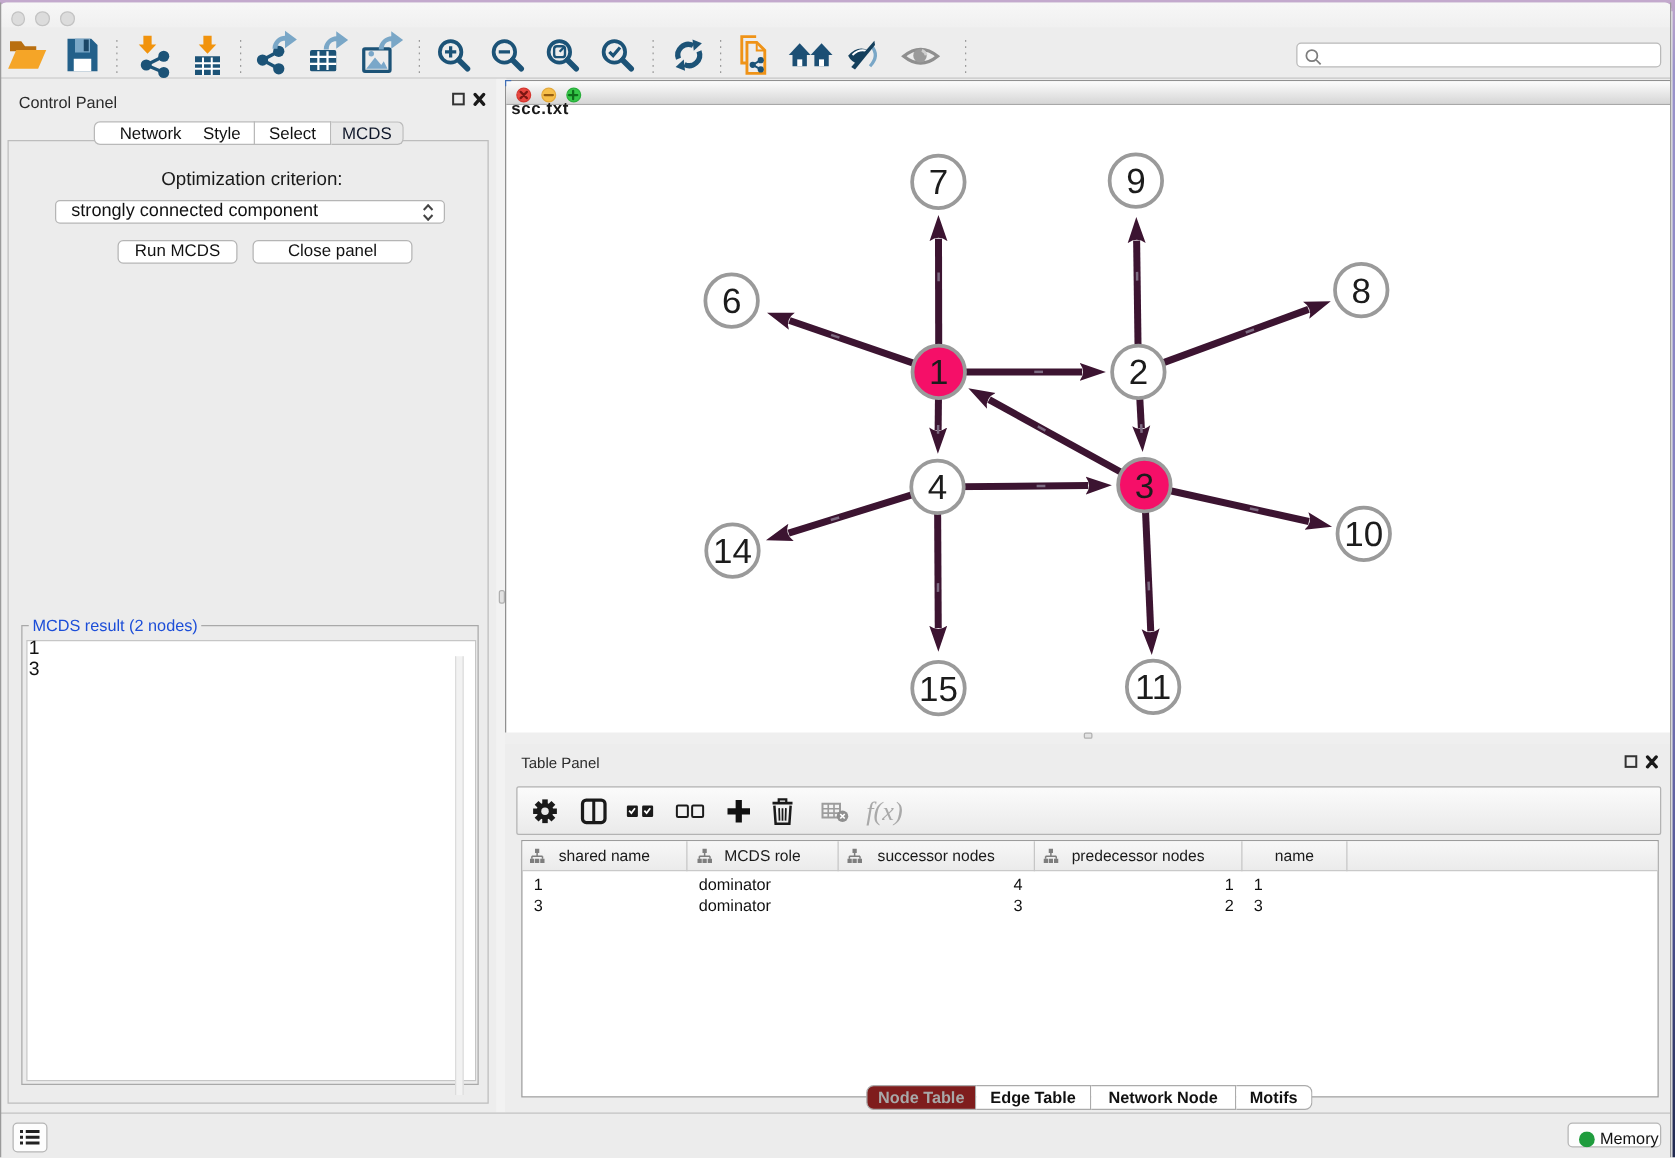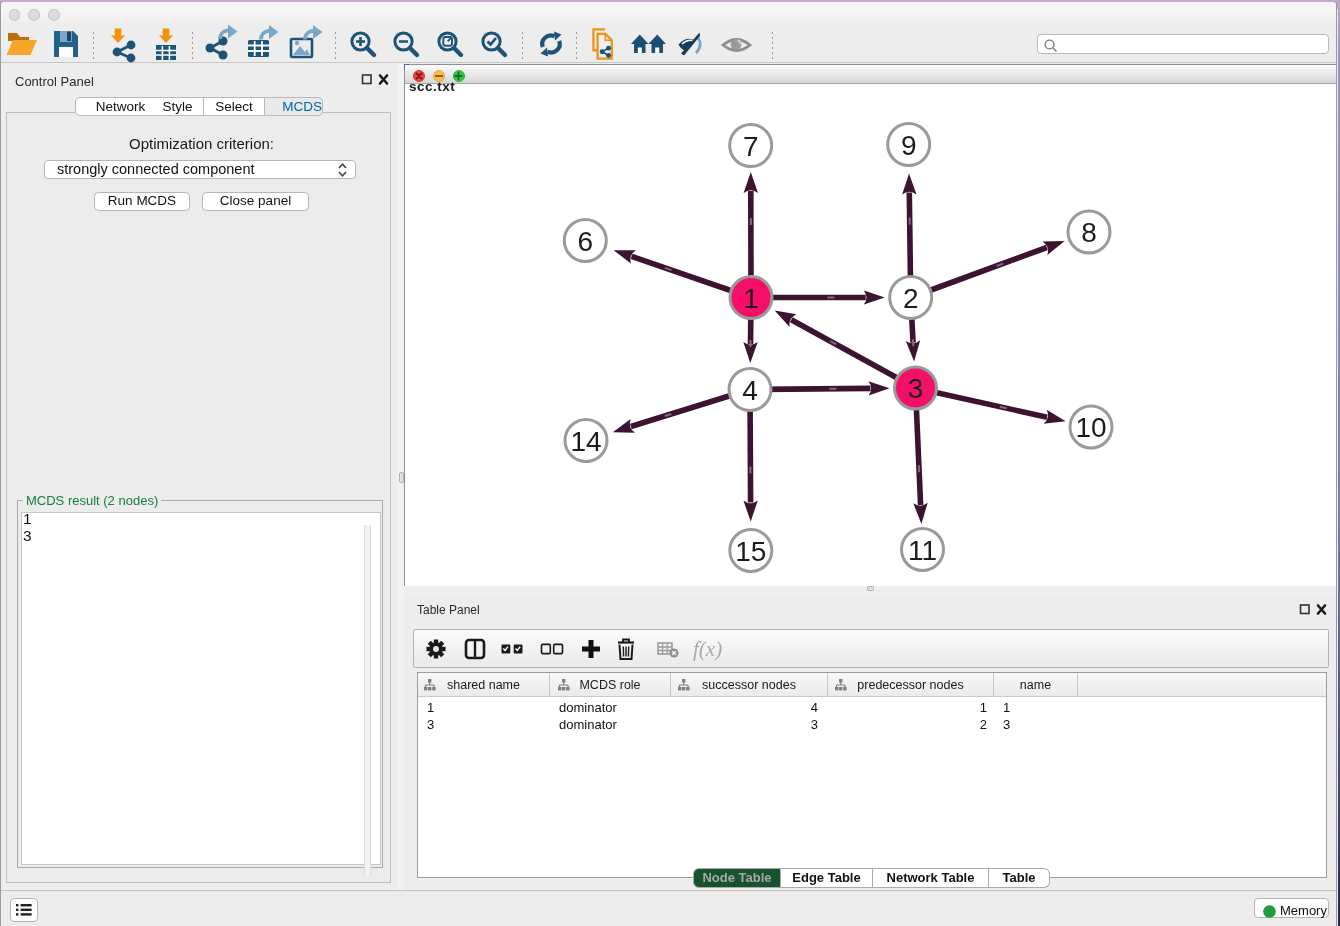--- a/index.html
+++ b/index.html
@@ -33,21 +33,21 @@
 #cp-panel { left:6px; top:49px; width:385px; height:771px; border:1px solid #bdbdbd; background:#ececec; }
 .tabseg { top:34px; height:19px; background:#fff; border:1px solid #b9b9b9; font-size:13.5px;
   color:#111; text-align:center; line-height:17px; }
 #opt-label { left:3px; top:72px; width:397px; text-align:center; font-size:15px; color:#1a1a1a; }
 #dropdown { left:44px; top:97px; width:312px; height:19px; background:#fff; border:1px solid #b5b5b5;
   border-radius:4px; font-size:14.5px; color:#111; line-height:17px; padding-left:12px; }
 .btn { top:129px; height:18.5px; background:#fff; border:1px solid #b5b5b5; border-radius:4.5px;
   font-size:13.5px; color:#111; text-align:center; line-height:16.5px; }
 
 #gb { left:17px; top:437px; width:366px; height:368px; border:1px solid #a9a9a9; }
-#gb-label { left:23px; top:430px; background:#ececec; padding:0 3px; font-size:13px; color:#15803d; }
+#gb-label { left:23px; top:430px; background:#ececec; padding:0 3px; font-size:13px; color:#1d4ed8; }
 #gb-white { left:3px; top:11px; width:360px; height:353px; background:#fff; border:1px solid #c6c6c6;
   font-size:15.5px; color:#111; line-height:16.5px; }
 #gb-scroll { right:9px; top:12px; width:7px; height:351px; background:#f2f2f2; border-left:1px solid #dcdcdc; border-right:1px solid #dcdcdc;}
 
 #vdiv { left:397px; top:61px; width:8px; height:829px; background:#f2f2f2; }
 #vgrip { left:2px; top:409px; width:5px; height:11px; background:#e2e2e2; border:1px solid #b0b0b0; border-radius:2px; }
 
 #frame { left:404px; top:62px; width:933px; height:524px; background:#fff;
   border:1px solid #909090; border-bottom:none; }
 #frame-tb { left:0; top:0; width:931px; height:19px;
@@ -206,30 +206,30 @@
   <div class="abs" id="cp">
     <div class="abs" id="cp-title">Control Panel</div>
     <svg class="abs" style="left:361px; top:10px;" width="30" height="13">
       <rect x="1.5" y="2" width="8.5" height="8.5" fill="none" stroke="#333" stroke-width="1.6"></rect>
       <path d="M19 2.5 L26 10.5 M26 2.5 L19 10.5" stroke="#1a1a1a" stroke-width="2.6" stroke-linecap="round"></path>
     </svg>
     <div class="abs" id="cp-panel"></div>
     <div class="abs tabseg" style="left:75px; width:91px; border-radius:5px 0 0 5px;">Network</div>
     <div class="abs tabseg" style="left:152px; width:52px; border-left:none;">Style</div>
     <div class="abs tabseg" style="left:204px; width:61px; border-left:none;">Select</div>
-    <div class="abs tabseg" style="left:265px; width:58px; background:#e9e9e9; color:#0369a1; border-radius:0 5px 5px 0; border-left:none;text-align:right;">MCDS</div>
+    <div class="abs tabseg" style="left:265px; width:58px; background:#e9e9e9; color:#0f172a; border-radius:0 5px 5px 0; border-left:none;">MCDS</div>
     <div class="abs" id="dropdown">strongly connected component
       <svg class="abs" style="right:8px; top:2px;" width="9" height="14">
         <path d="M1 5 L4.5 1.2 L8 5" fill="none" stroke="#444" stroke-width="1.6"></path>
         <path d="M1 9 L4.5 12.8 L8 9" fill="none" stroke="#444" stroke-width="1.6"></path>
       </svg>
     </div>
     <div class="abs" id="opt-label">Optimization criterion:</div>
     <div class="abs btn" style="left:94px; width:96px;">Run MCDS</div>
-    <div class="abs btn" style="left:202px; width:107px;">Close panel</div>
+    <div class="abs btn" style="left:202px; width:128px;">Close panel</div>
     <div class="abs" id="gb">
       <div class="abs" id="gb-white">
           <div style="margin:-2px 0 0 1px;">1<br>3</div>
         <div class="abs" id="gb-scroll"></div>
       </div>
     </div>
     <div class="abs" id="gb-label">MCDS result (2 nodes)</div>
   </div>
   <div class="abs" id="vdiv">
       <div class="abs" id="vgrip"></div>
@@ -395,24 +395,24 @@
         <span class="tcell" style="left:585px;">1</span>
       </div>
       <div class="abs trow" style="top:42.5px;">
         <span class="tcell" style="left:9px;">3</span>
         <span class="tcell" style="left:141px;">dominator</span>
         <span class="tcell" style="left:340px; width:60px; text-align:right;">3</span>
         <span class="tcell" style="left:509px; width:60px; text-align:right;">2</span>
         <span class="tcell" style="left:585px;">3</span>
       </div>
     </div>
-    <div class="abs btab" style="left:289px; width:88px; border-radius:6px 0 0 6px; background:#14532d; color:#a8a8a8;">Node Table</div>
+    <div class="abs btab" style="left:289px; width:88px; border-radius:6px 0 0 6px; background:#7f1d1d; color:#a8a8a8;">Node Table</div>
     <div class="abs btab" style="left:377px; width:92px; border-left:none;">Edge Table</div>
-    <div class="abs btab" style="left:469px; width:116px; border-left:none;">Network Table</div>
-    <div class="abs btab" style="left:585px; width:61px; border-left:none; border-radius:0 6px 6px 0;">Table</div>
+    <div class="abs btab" style="left:469px; width:116px; border-left:none;">Network Node</div>
+    <div class="abs btab" style="left:585px; width:61px; border-left:none; border-radius:0 6px 6px 0;">Motifs</div>
   </div>
   <div class="abs" id="status">
     <div class="abs" id="st-left">
       <svg class="abs" style="left:5px;top:4px;" width="16" height="14" viewBox="0 0 16 14">
         <g fill="#222">
           <rect x="0" y="1" width="2.4" height="2.4"></rect>
             <rect x="4.6" y="1" width="11" height="2.4"></rect>
           <rect x="0" y="5.6" width="2.4" height="2.4"></rect>
             <rect x="4.6" y="5.6" width="11" height="2.4"></rect>
           <rect x="0" y="10.2" width="2.4" height="2.4"></rect>

